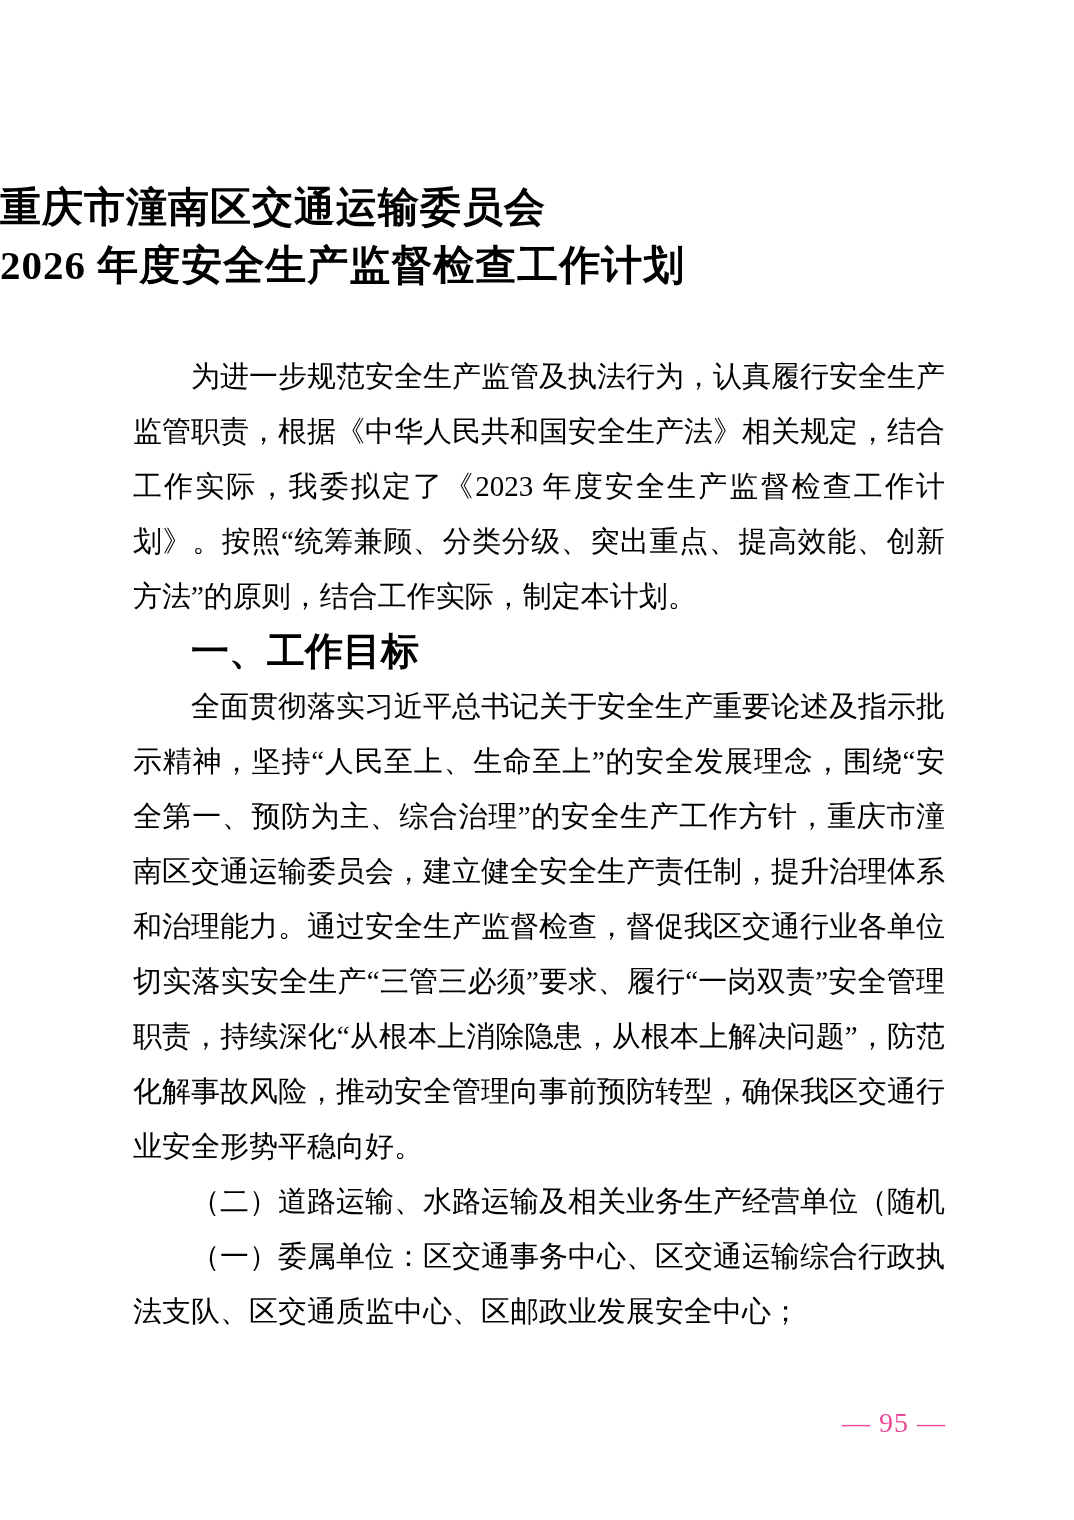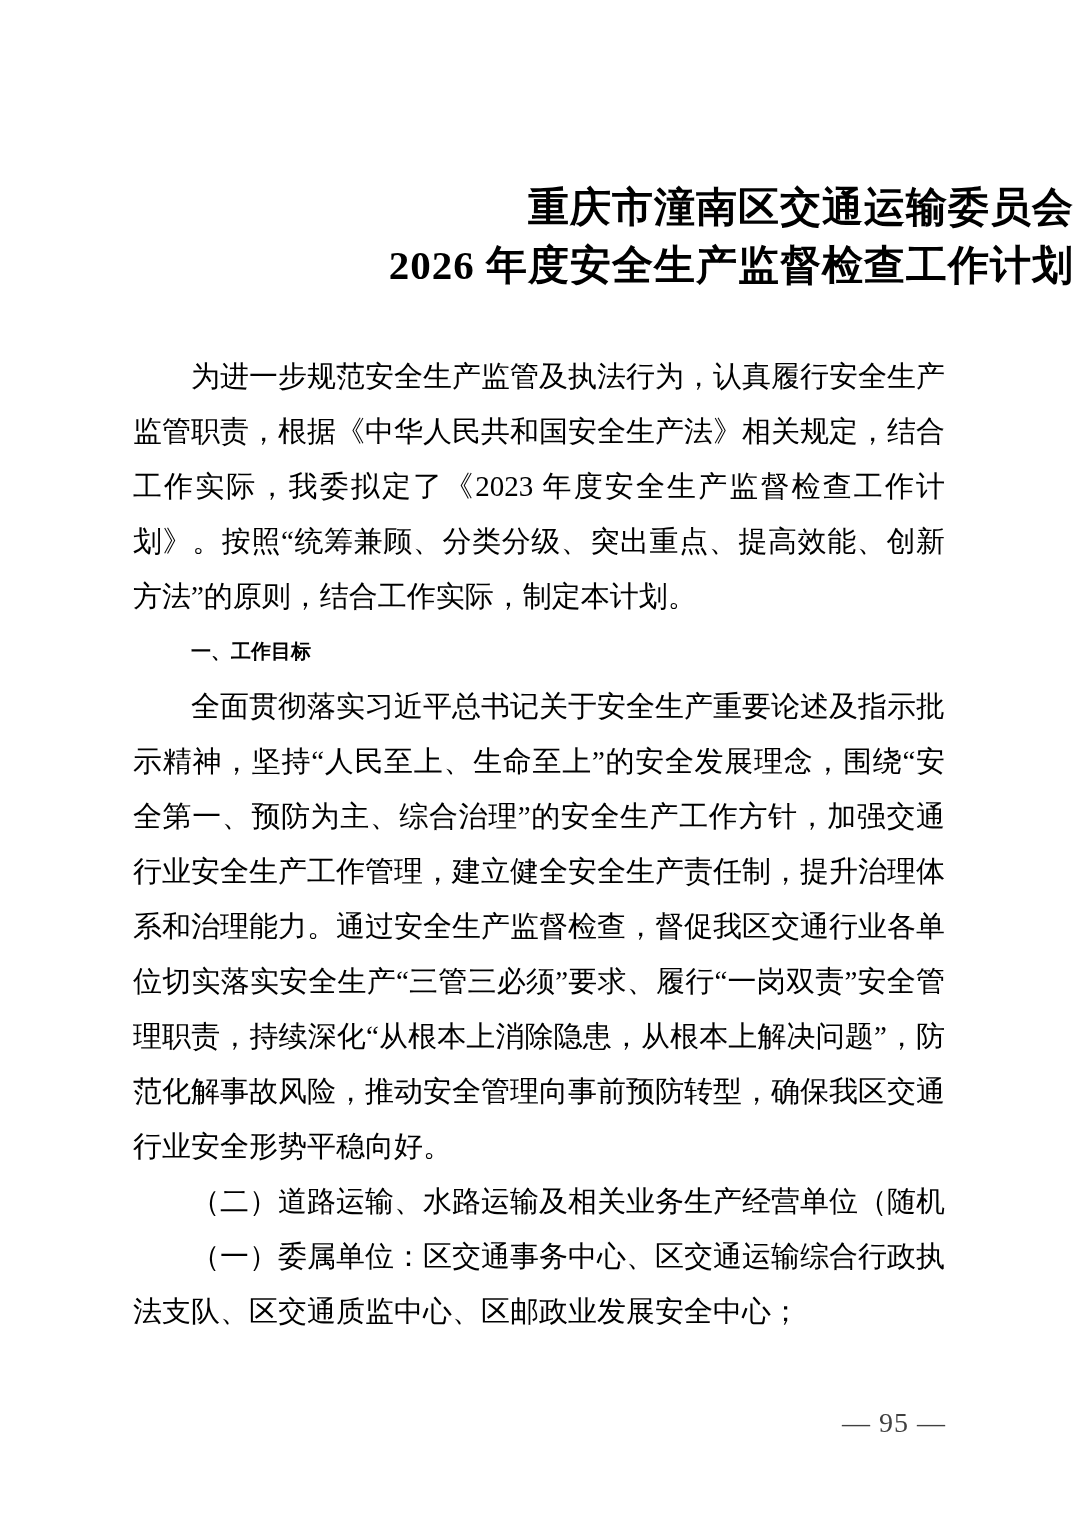--- a/index.html
+++ b/index.html
@@ -11,21 +11,21 @@
     position: relative;
     width: 1074px;
     height: 1520px;
     background: #ffffff;
     color: #000000;
     font-family: "Liberation Serif", "DejaVu Serif", serif;
     overflow: hidden;
   }
   .doc-title {
     padding-top: 178px;
-    text-align: right;
+    text-align: left;
     font-weight: bold;
     font-size: 41px;
     line-height: 58px;
     font-family: "Liberation Serif", "DejaVu Serif", serif;
     letter-spacing: 1px;
   }
   .content {
     width: 812px;
     margin-left: 133px;
     margin-top: 55px;
@@ -34,50 +34,50 @@
     text-align: justify;
     text-align-last: left;
   }
   .para {
     margin: 0;
     text-indent: 2em;
   }
   .heading {
     margin: 0;
     padding-left: 58px;
-    font-size: 20px;
+    font-size: 38px;
     line-height: 55px;
     font-weight: bold;
     font-family: "Liberation Sans", "DejaVu Sans", sans-serif;
     text-align: left;
   }
   .page-number {
     position: absolute;
     top: 1407px;
     right: 128px;
     font-size: 28px;
     line-height: 32px;
     font-family: "Liberation Serif", "DejaVu Serif", serif;
-    color: #404040;
+    color: #ec4899;
     letter-spacing: 1px;
   }
 </style>
 </head>
 <body>
 
 <div class="page">
 
   <div class="doc-title">
     <div>重庆市潼南区交通运输委员会</div>
     <div>2026 年度安全生产监督检查工作计划</div>
   </div>
 
   <div class="content">
     <p class="para">为进一步规范安全生产监管及执法行为，认真履行安全生产监管职责，根据《中华人民共和国安全生产法》相关规定，结合工作实际，我委拟定了《2023 年度安全生产监督检查工作计划》。按照“统筹兼顾、分类分级、突出重点、提高效能、创新方法”的原则，结合工作实际，制定本计划。</p>
     <h2 class="heading">一、工作目标</h2>
-    <p class="para">全面贯彻落实习近平总书记关于安全生产重要论述及指示批示精神，坚持“人民至上、生命至上”的安全发展理念，围绕“安全第一、预防为主、综合治理”的安全生产工作方针，加强交通行业安全生产工作管理，建立健全安全生产责任制，提升治理体系和治理能力。通过安全生产监督检查，督促我区交通行业各单位切实落实安全生产“三管三必须”要求、履行“一岗双责”安全管理职责，持续深化“从根本上消除隐患，从根本上解决问题”，防范化解事故风险，推动安全管理向事前预防转型，确保我区交通行业安全形势平稳向好。</p>
+    <p class="para">全面贯彻落实习近平总书记关于安全生产重要论述及指示批示精神，坚持“人民至上、生命至上”的安全发展理念，围绕“安全第一、预防为主、综合治理”的安全生产工作方针，重庆市潼南区交通运输委员会，建立健全安全生产责任制，提升治理体系和治理能力。通过安全生产监督检查，督促我区交通行业各单位切实落实安全生产“三管三必须”要求、履行“一岗双责”安全管理职责，持续深化“从根本上消除隐患，从根本上解决问题”，防范化解事故风险，推动安全管理向事前预防转型，确保我区交通行业安全形势平稳向好。</p>
     <p class="para">（二）道路运输、水路运输及相关业务生产经营单位（随机</p>
     <p class="para">（一）委属单位：区交通事务中心、区交通运输综合行政执法支队、区交通质监中心、区邮政业发展安全中心；</p>
   </div>
 
   <div class="page-number">— 95 —</div>
 
 </div>
 
 </body></html>

